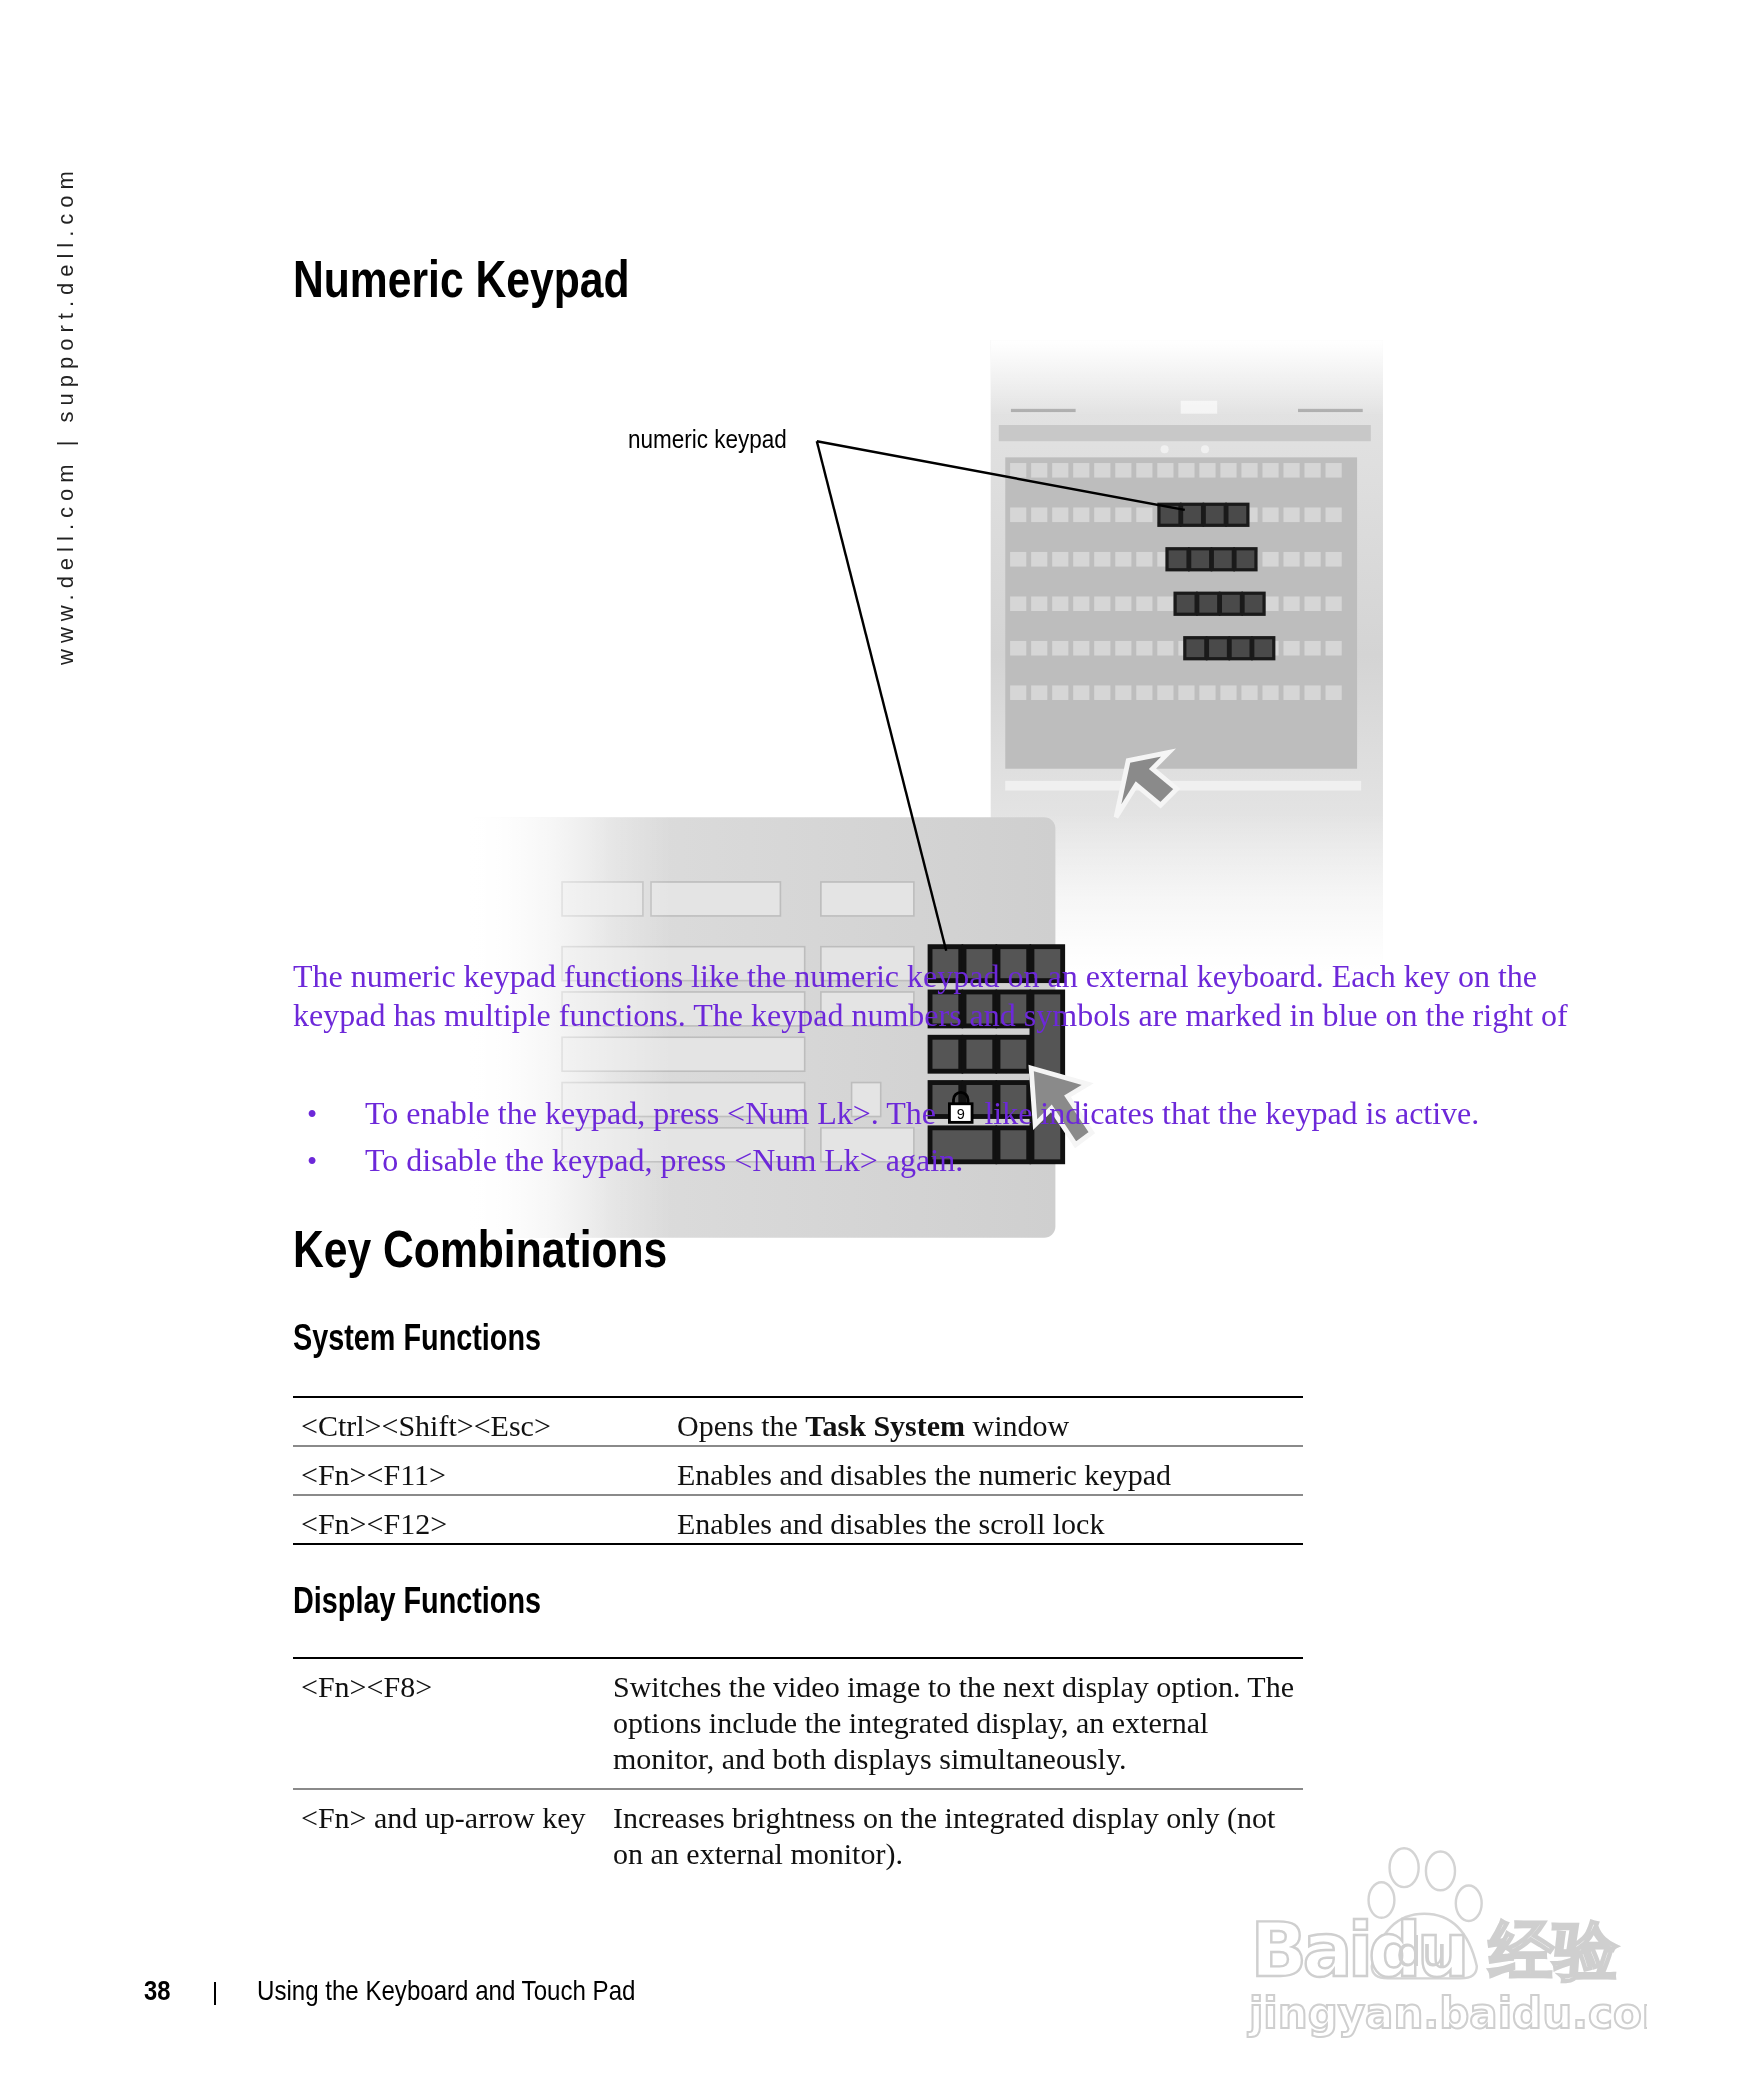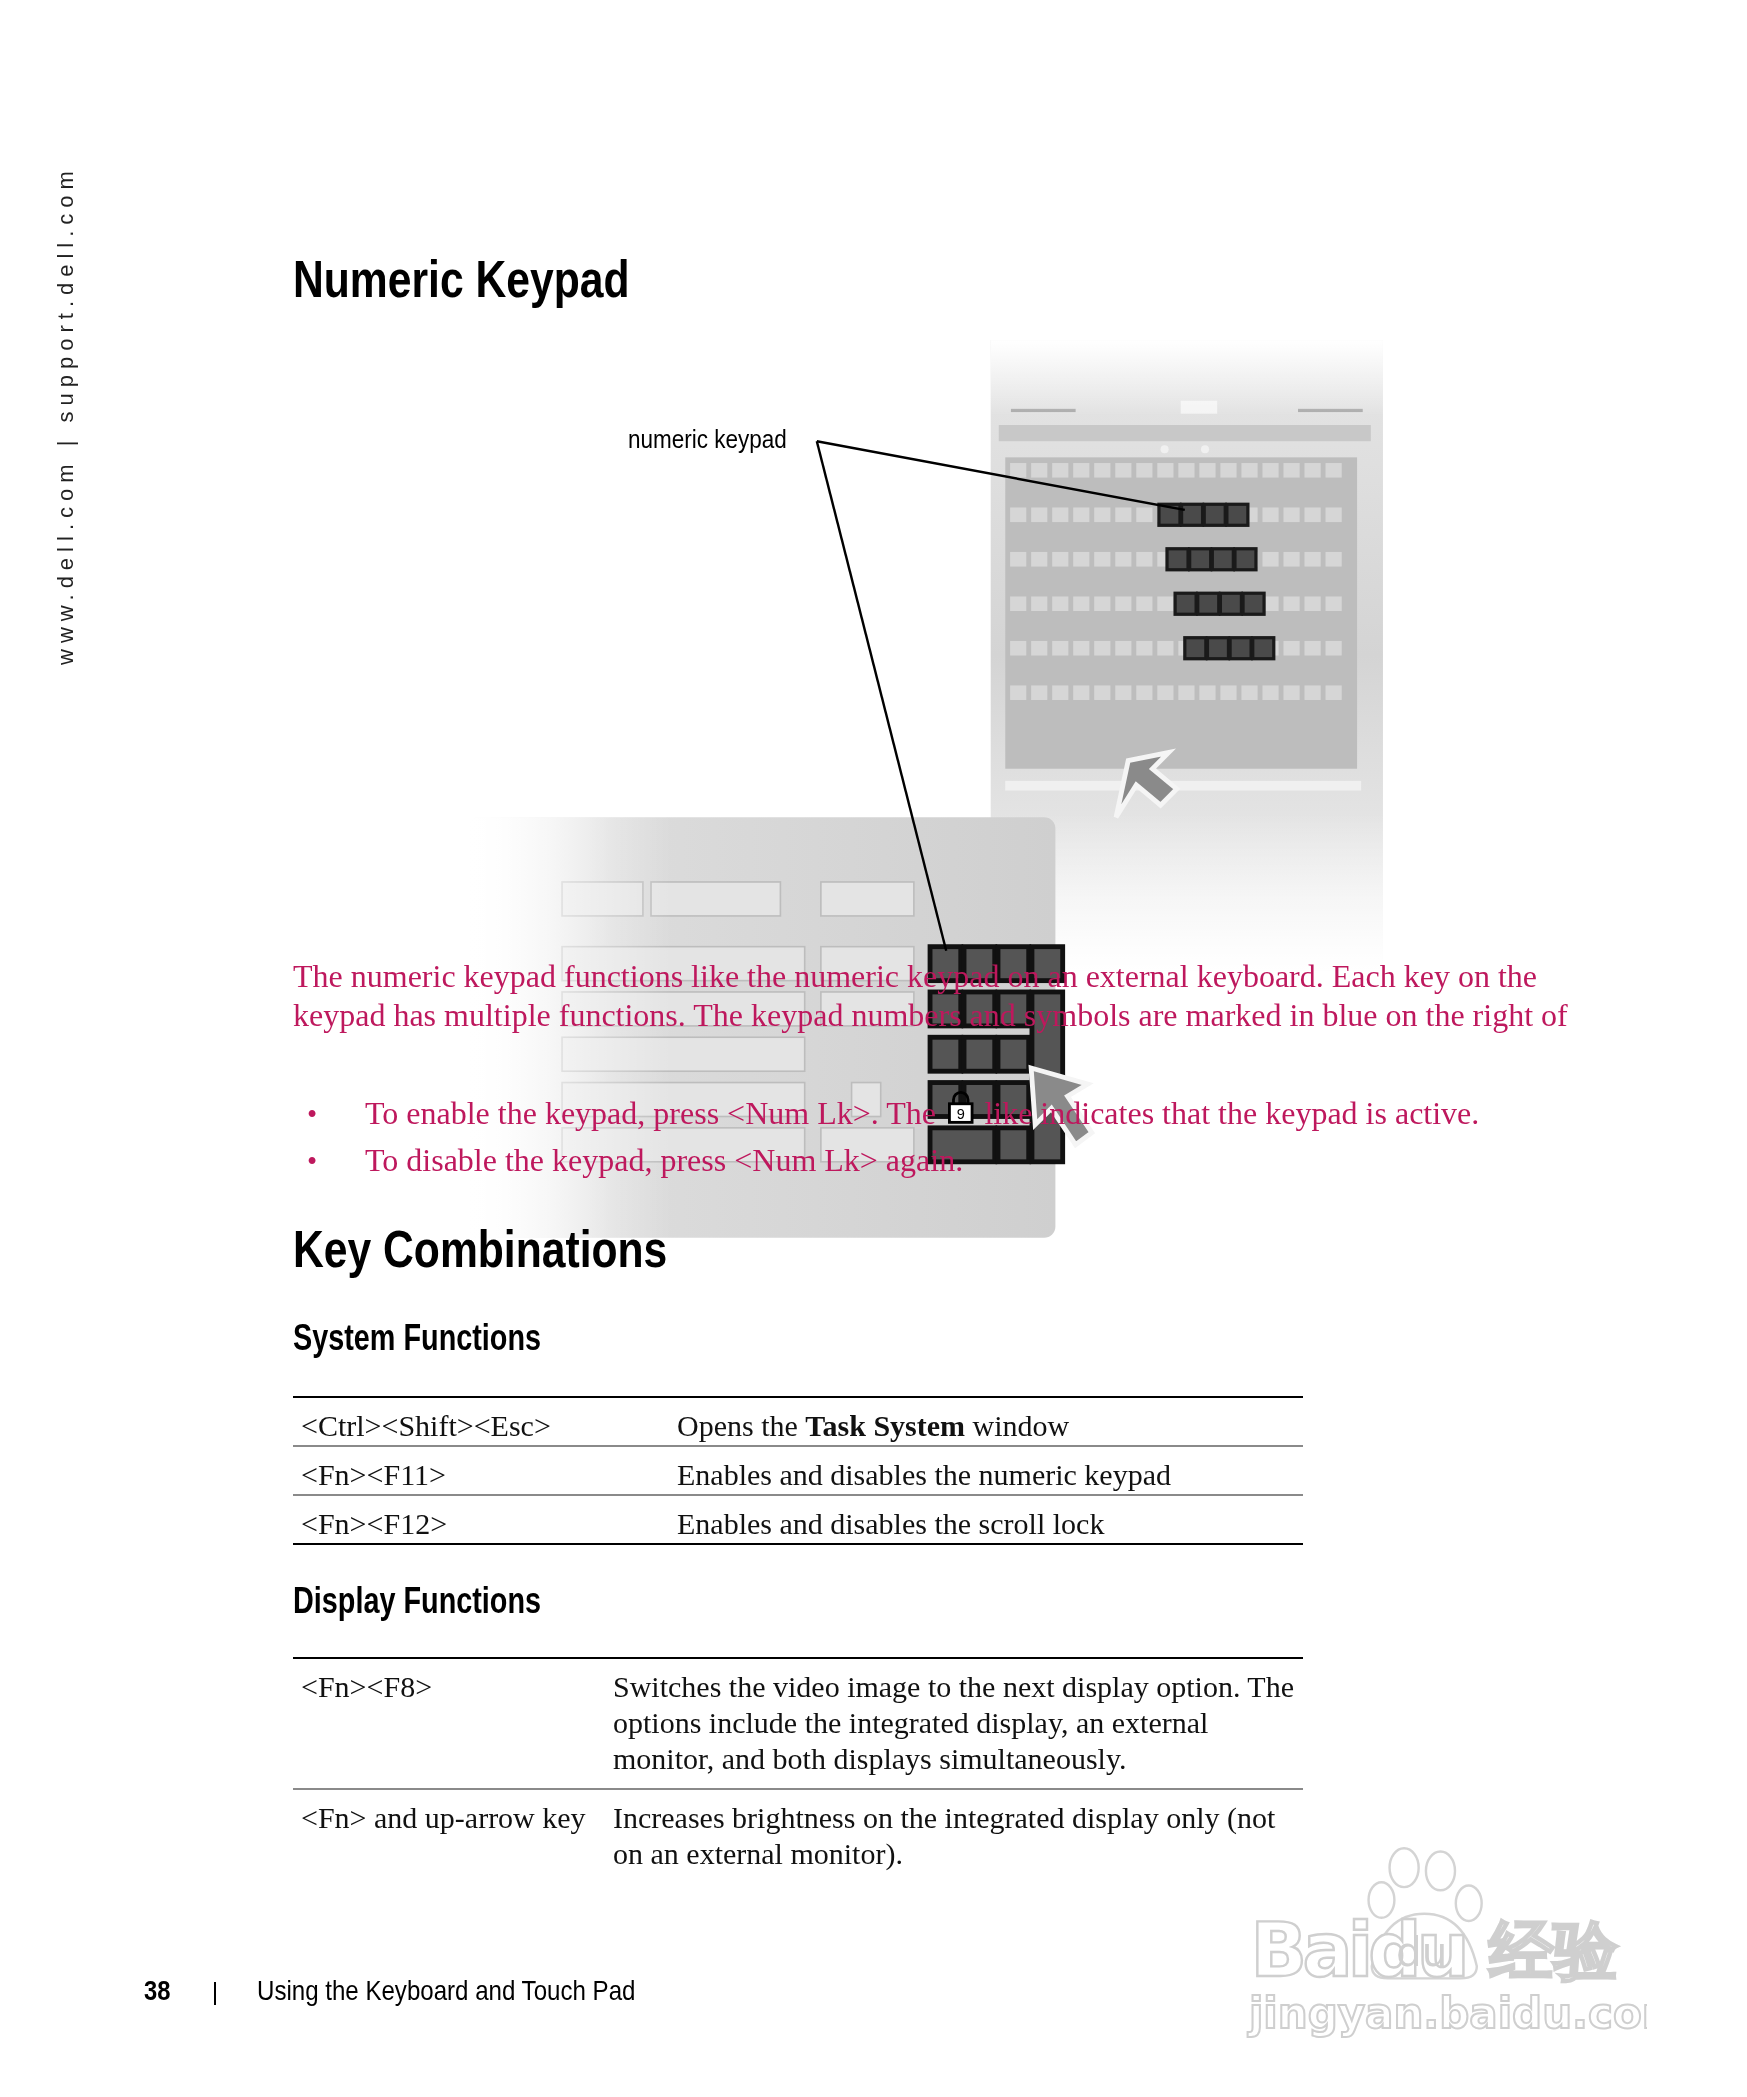--- a/index.html
+++ b/index.html
@@ -19,21 +19,21 @@
 
   .h1 {
     font-weight: bold; font-size: 52px; line-height: 1; color: #000;
     transform: scaleX(0.82); transform-origin: left top; white-space: nowrap;
   }
   .h2 {
     font-weight: bold; font-size: 36px; line-height: 1; color: #000;
     transform: scaleX(0.80); transform-origin: left top; white-space: nowrap;
   }
 
-  .body-text { font-size: 32px; line-height: 39px; color: #be185d; }
+  .body-text { font-size: 32px; line-height: 39px; color: #6d28d9; }
   .para { left: 293px; top: 957px; width: 1311px; white-space: nowrap; }
   .para div { height: 39px; }
 
   .bullet-row { left: 307px; white-space: nowrap; display: flex; align-items: baseline; }
   .bullet-dot { width: 58px; font-size: 29px; }
   .lock-icon { display: inline-block; vertical-align: -4.9px; margin: 0 9.7px 0 11.3px; }
 
   
   .kc-table { position: absolute; left: 293px; width: 1010px; border-collapse: collapse; }
   .kc-table td { vertical-align: top; padding: 0; font-size: 30px; line-height: 36px; color: #111; }

